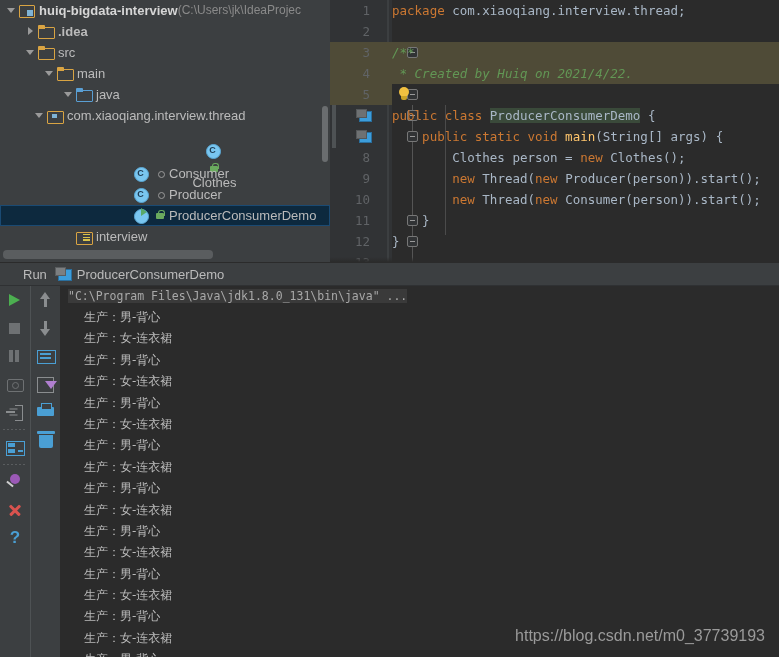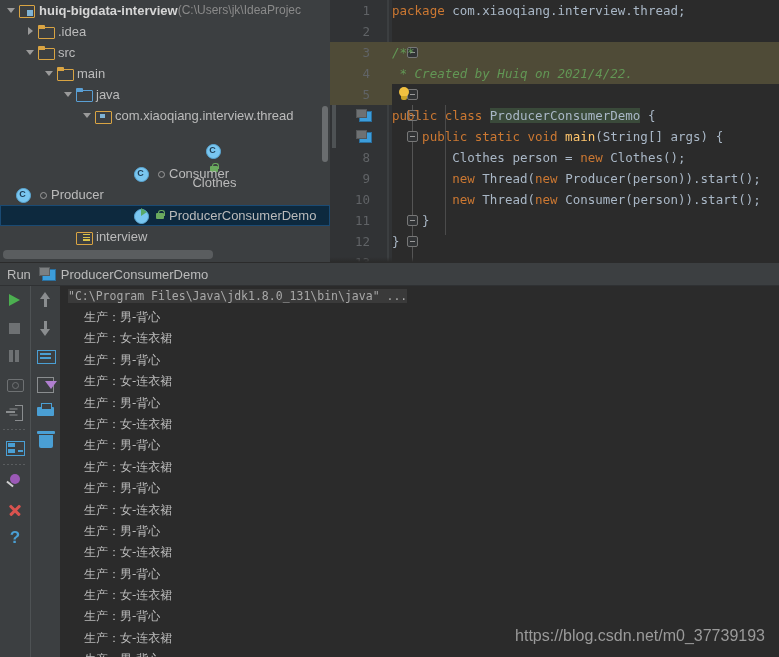--- a/index.html
+++ b/index.html
@@ -214,21 +214,21 @@
   .divider{
     position:absolute; left:0; top:262px; width:779px; height:1px; background:#2b2b2b;
   }
 
   
   .run-window{
     position:absolute; left:0; top:263px; width:779px; height:394px; background:#3c3f41;
   }
   .run-header{
     position:relative; height:23px; background:#3c3f41;
-    display:flex; align-items:center; padding-left:7px;
+    display:flex; align-items:center; padding-left:23px;
     border-bottom:1px solid #2f3133;
   }
   .run-header-label{ font-size:13px; color:#bbbbbb; }
   .run-tab-icon{ position:relative; width:16px; height:14px; margin:0 6px 0 8px; }
   .run-tab-icon::before{
     content:""; position:absolute; left:3px; top:2px; width:12px; height:10px;
     background:#3c9ddb; border:1px solid #2a6f9e;
   }
   .run-tab-icon::after{
     content:""; position:absolute; left:0; top:0; width:9px; height:7px;
@@ -392,58 +392,58 @@
   <div class="top-area">
 
     <div class="tree-panel">
       <div id="tree-rows">
           <div class="tree-row" style="padding-left: 4px;">
             <span class="tw down"></span>
             <span class="ticon ic-module"></span>
             <span class="tlabel bold">huiq-bigdata-interview</span>
             <span class="tpath">(C:\Users\jk\IdeaProjec</span>
           </div>
-          <div class="tree-row" style="padding-left: 23px;">
+          <div class="tree-row" style="padding-left: 23px; font-weight: bold;">
             <span class="tw right"></span>
             <span class="ticon ic-folder"></span>
             <span class="tlabel">.idea</span>
           </div>
           <div class="tree-row" style="padding-left: 23px;">
             <span class="tw down"></span>
             <span class="ticon ic-folder"></span>
             <span class="tlabel">src</span>
           </div>
           <div class="tree-row" style="padding-left: 42px;">
             <span class="tw down"></span>
             <span class="ticon ic-folder"></span>
             <span class="tlabel">main</span>
           </div>
           <div class="tree-row" style="padding-left: 61px;">
             <span class="tw down"></span>
             <span class="ticon ic-folder-blue"></span>
             <span class="tlabel">java</span>
           </div>
-          <div class="tree-row" style="padding-left: 80px; align-items: center;">
+          <div class="tree-row" style="padding-left: 32px; align-items: center;">
             <span class="tw down"></span>
             <span class="ticon ic-package"></span>
             <span class="tlabel">com.xiaoqiang.interview.thread</span>
           </div>
           <div class="tree-row" style="padding-left: 99px; flex-direction: column;">
             <span class="tw"></span>
             <span class="ticon ic-class"></span>
             <span class="badge bg-lock"></span>
             <span class="tlabel">Clothes</span>
           </div>
           <div class="tree-row" style="padding-left: 118px; margin-top: 16px;">
             <span class="tw"></span>
             <span class="ticon ic-class"></span>
             <span class="badge bg-dot"></span>
             <span class="tlabel">Consumer</span>
           </div>
-          <div class="tree-row" style=" text-align: right;">
+          <div class="tree-row" style="padding-left: 118px; text-align: right;">
             <span class="tw"></span>
             <span class="ticon ic-class"></span>
             <span class="badge bg-dot"></span>
             <span class="tlabel">Producer</span>
           </div>
           <div class="tree-row selected" style="padding-left: 118px;">
             <span class="tw"></span>
             <span class="ticon ic-class-run"></span>
             <span class="badge bg-lock"></span>
             <span class="tlabel">ProducerConsumerDemo</span>

